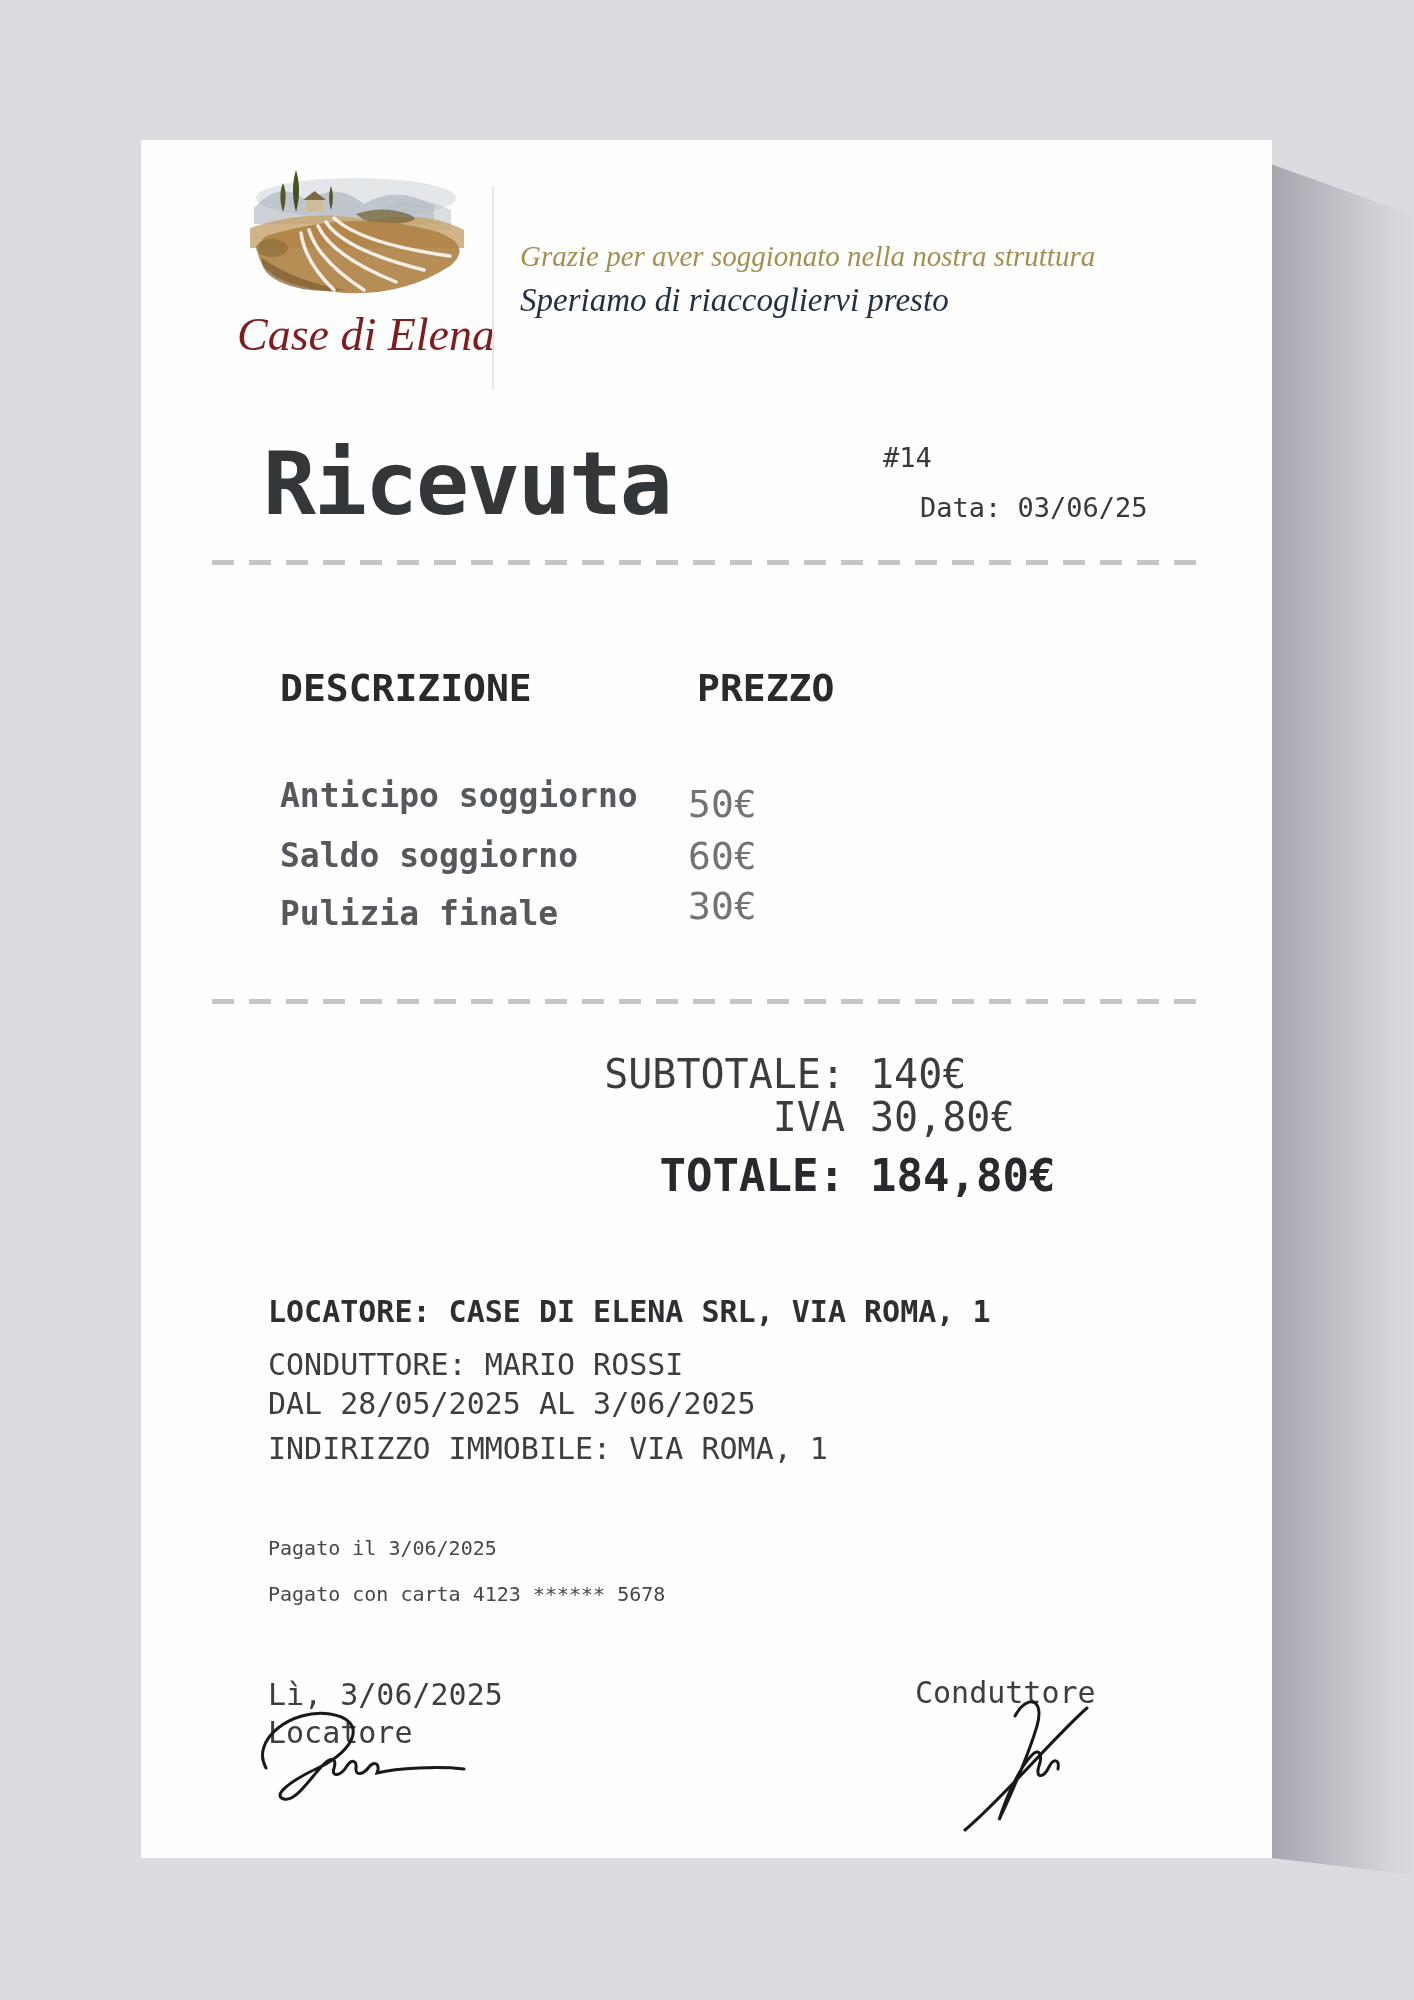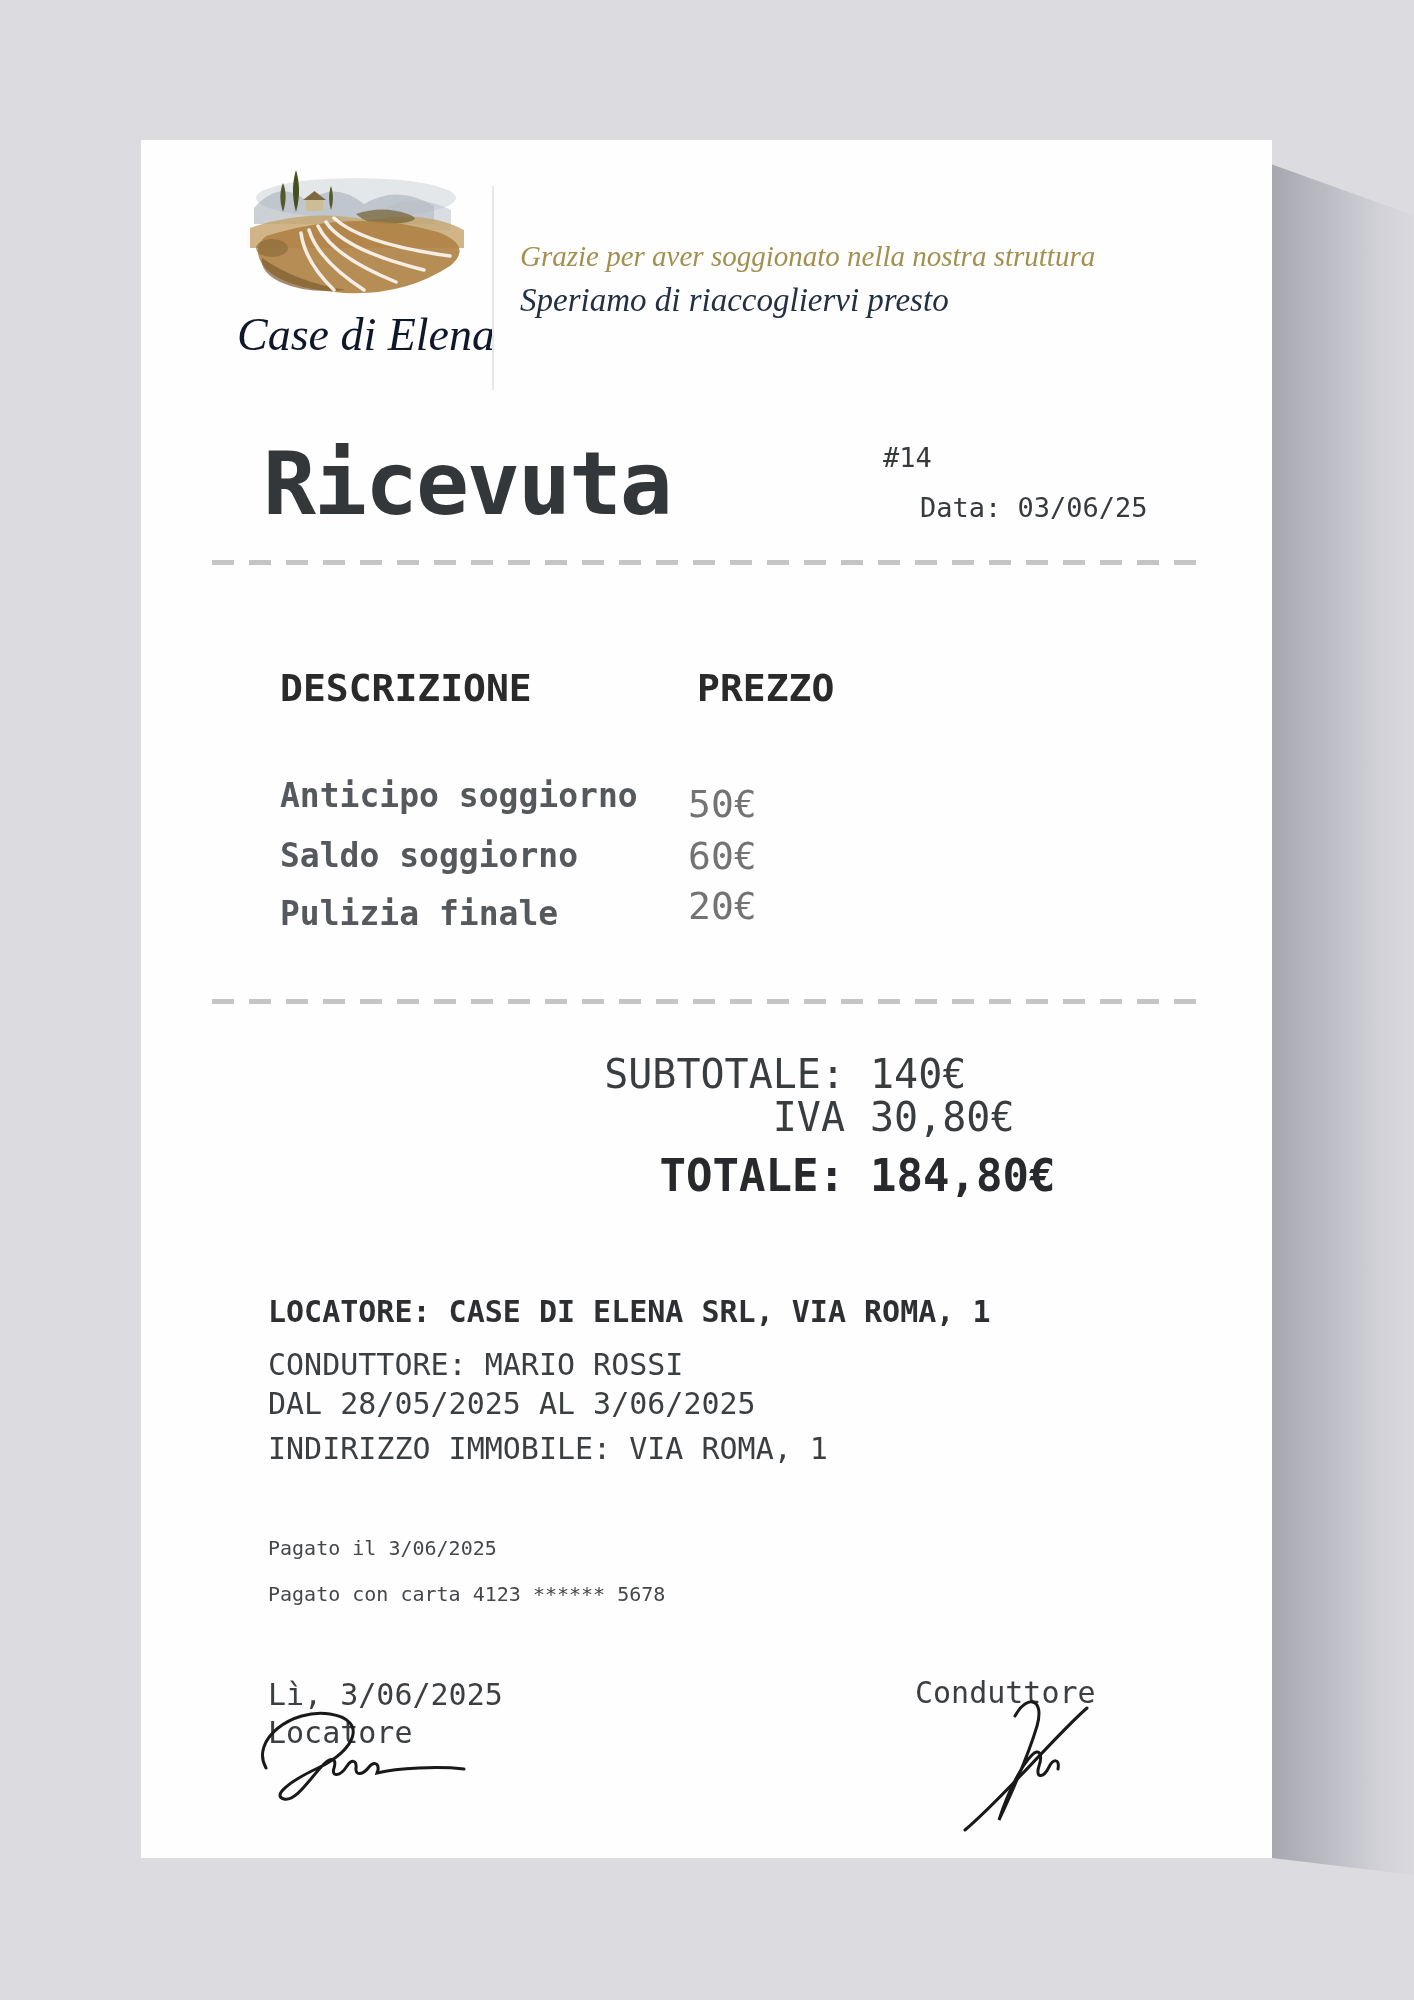--- a/index.html
+++ b/index.html
@@ -7,21 +7,21 @@
        font-family:"DejaVu Sans Mono", monospace;}
   .stage{position:relative;width:1414px;height:2000px;background:#dcdbe0;}
   .page-shadow{position:absolute;left:1270px;top:150px;width:144px;height:1725px;
        background:linear-gradient(to right,#a6a6af 0%,#bcbcc4 40%,#d2d2d8 78%,#d9d9de 100%);
        clip-path:polygon(0 0.8%,100% 3.8%,100% 100%,0 99%);}
   .paper{position:absolute;left:141px;top:140px;width:1131px;height:1718px;background:#fefefe;}
   .abs{position:absolute;white-space:pre;}
   .logo-svg{position:absolute;left:95px;top:10px;width:250px;height:155px;}
   .brand-script{position:absolute;left:75px;top:168px;width:300px;text-align:center;
        font-family:"Liberation Serif", serif;font-style:italic;font-size:46px;
-       color:#0f172a;letter-spacing:0px;}
+       color:#7f1d1d;letter-spacing:0px;}
   .v-divider{position:absolute;left:351px;top:46px;width:2px;height:204px;background:#e7e7e7;}
   .tagline1{left:379px;top:100px;font-family:"Liberation Serif",serif;font-style:italic;
        font-size:29px;color:#a3904f;}
   .tagline2{left:379px;top:142px;font-family:"Liberation Serif",serif;font-style:italic;
        font-size:33px;color:#232f42;}
   .doc-title{left:122px;top:298px;font-size:88px;line-height:92px;font-weight:800;
        color:#34373a;letter-spacing:-2px;}
   .meta{font-size:27px;color:#36393d;}
   .meta-number{left:742px;top:302px;}
   .meta-date{left:742px;top:352px;margin-left:37px;}
@@ -94,21 +94,21 @@
     <div class="dash dash1"></div>
 
     <div class="abs th th-desc">DESCRIZIONE</div>
     <div class="abs th th-price">PREZZO</div>
 
     <div class="abs td-desc r1d">Anticipo soggiorno</div>
     <div class="abs td-price r1p">50€</div>
     <div class="abs td-desc r2d">Saldo soggiorno</div>
     <div class="abs td-price r2p">60€</div>
     <div class="abs td-desc r3d">Pulizia finale</div>
-    <div class="abs td-price r3p">20€</div>
+    <div class="abs td-price r3p">30€</div>
 
     <div class="dash dash2"></div>
 
     <div class="tot-label tot tot-sub">SUBTOTALE:</div>
     <div class="tot-value tot tot-sub">140€</div>
     <div class="tot-label tot tot-iva">IVA</div>
     <div class="tot-value tot tot-iva">30,80€</div>
     <div class="tot-label tot-big">TOTALE:</div>
     <div class="tot-value tot-big">184,80€</div>
 

